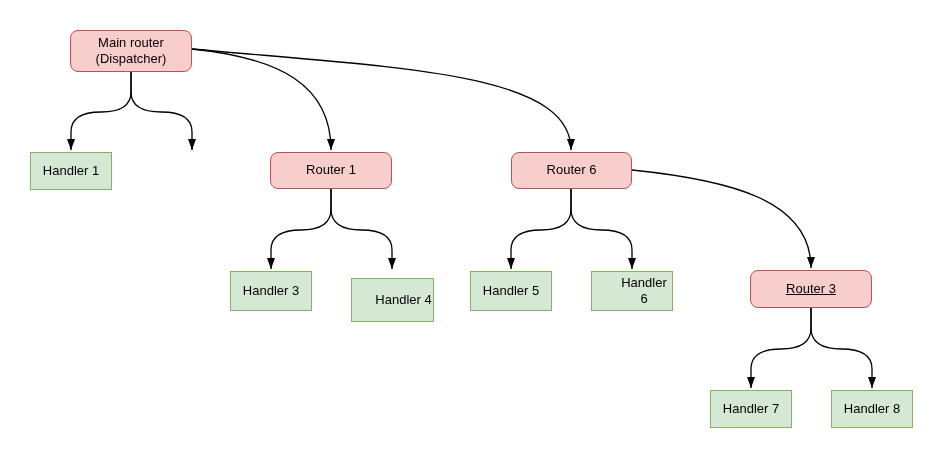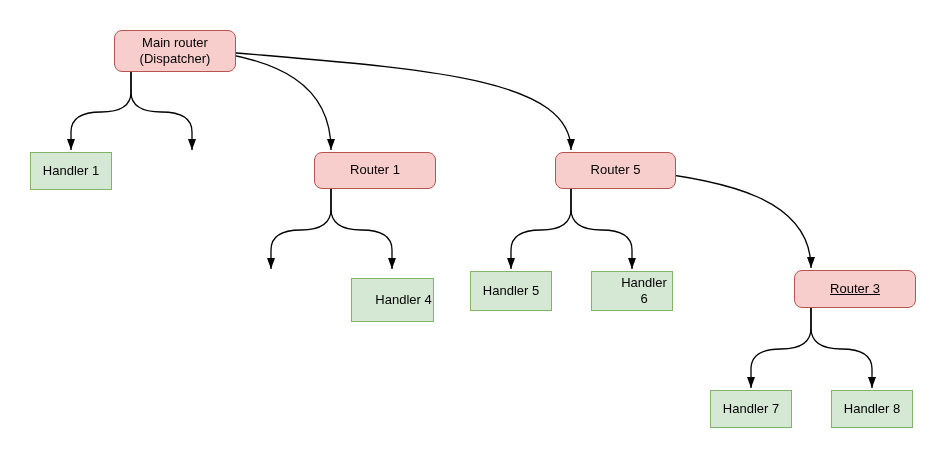--- a/index.html
+++ b/index.html
@@ -39,21 +39,20 @@
     cursor: default;
   }
   .node .label {
     white-space: pre-line;
     line-height: 1.25;
   }
   .node.router {
     background: var(--router-fill, #f8cecc);
     border: 1px solid var(--router-border, #b85450);
     border-radius: 8px;
-    margin-left: 44px;
   }
   .node.handler {
     background: var(--handler-fill, #d5e8d4);
     border: 1px solid var(--handler-border, #82b366);
   }
   
   #n-main     { left: 70px;  top: 30px;  width: 122px; height: 42px; }
   #n-h1       { left: 30px;  top: 152px; width: 82px;  height: 38px; }
   #n-h2       { left: 151px; top: 152px; width: 82px;  height: 38px; }
   #n-r1       { left: 270px; top: 152px; width: 122px; height: 37px; }
@@ -100,23 +99,26 @@
   </div>
 
   <div id="n-h1" class="node handler">
     <span class="label">Handler 1</span>
   </div>
 
   <div id="n-r1" class="node router">
     <span class="label">Router 1</span>
   </div>
   <div id="n-r2" class="node router">
-    <span class="label">Router 5</span>
+    <span class="label">Router 6</span>
   </div>
 
+  <div id="n-h3" class="node handler">
+    <span class="label">Handler 3</span>
+  </div>
   <div id="n-h4" class="node handler">
     <span class="label">Handler 4</span>
   </div>
   <div id="n-h5" class="node handler">
     <span class="label">Handler 5</span>
   </div>
   <div id="n-h6" class="node handler">
     <span class="label">Handler 6</span>
   </div>
 

